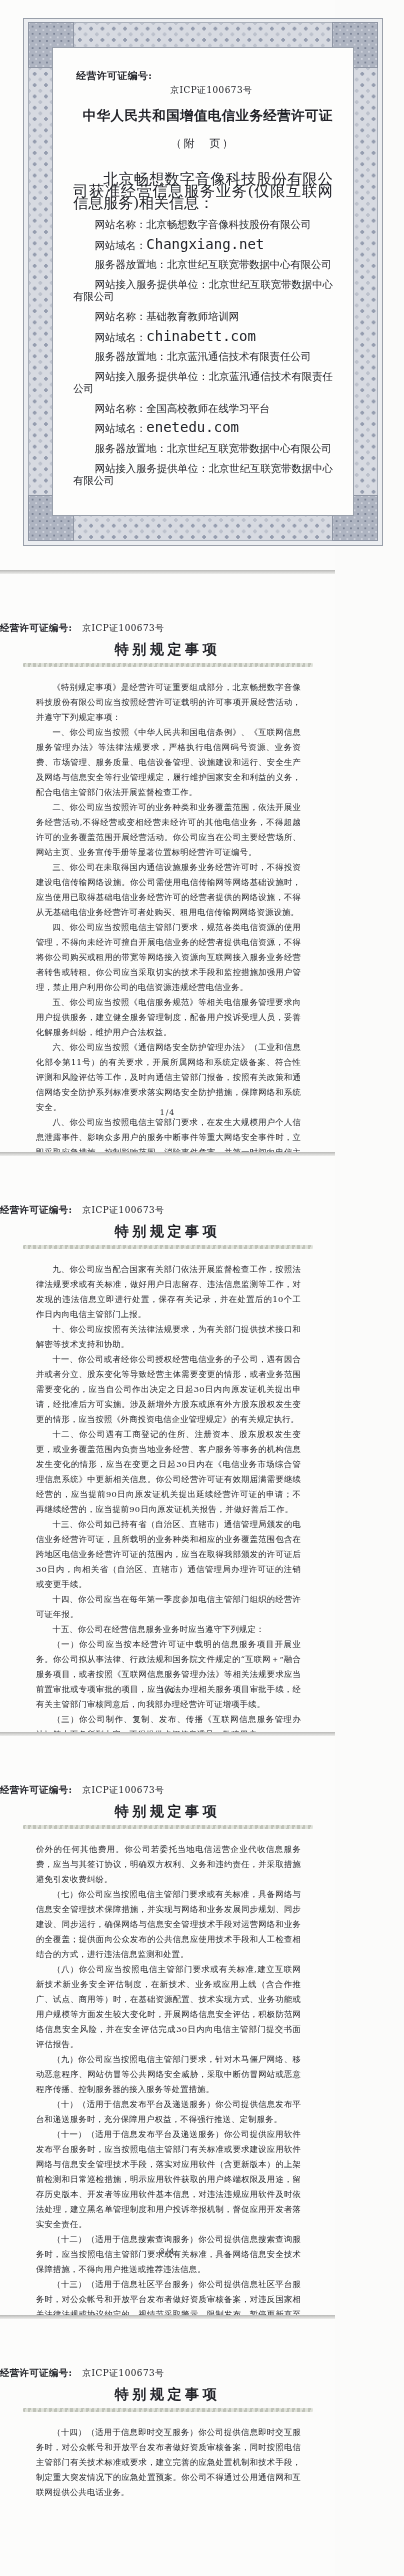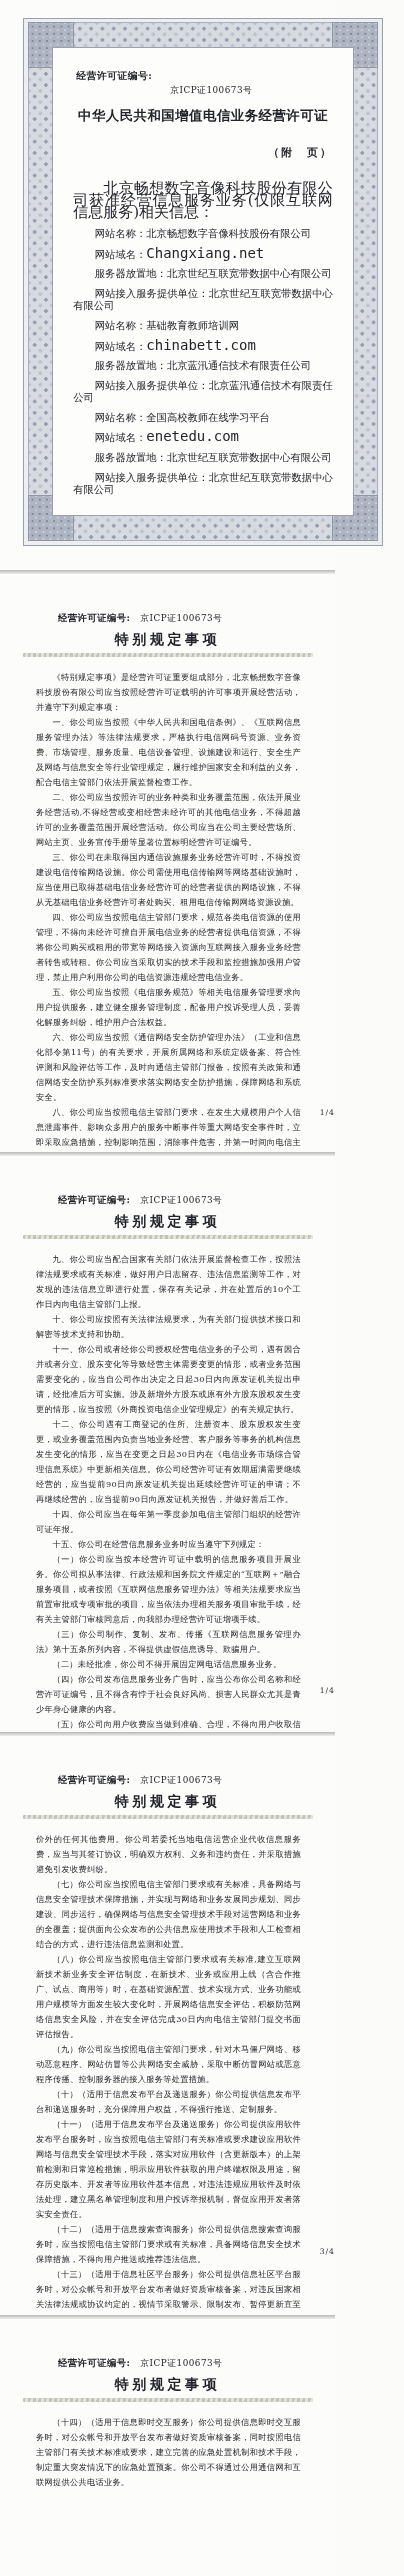--- a/index.html
+++ b/index.html
@@ -43,39 +43,39 @@
   }
   .corner.tl{left:3.6px;top:3.6px;} .corner.tr{right:3.6px;top:3.6px;}
   .corner.bl{left:3.6px;bottom:3.6px;} .corner.br{right:3.6px;bottom:3.6px;}
   .cert-inner{
     position:relative;height:100%;box-sizing:border-box;
     background:#fdfdfc;border:0.5px solid #9aa1ac;
     padding:13.4px 20.6px 0 20.6px;
   }
   .lic-label{font-size:9.8px;font-weight:600;letter-spacing:0.5px;margin:8.2px 0 0 3.1px;}
   .lic-no{font-size:8.8px;margin:2.1px 0 0 97px;letter-spacing:0.5px;}
-  .cert-title{text-align:center;font-size:13.4px;font-weight:700;letter-spacing:0.5px;margin-top:10.3px;}
-  .cert-subtitle{text-align:right;font-size:10.8px;font-weight:700;margin-top:21px;letter-spacing:2.1px;}
+  .cert-title{text-align:right;font-size:13.4px;font-weight:700;letter-spacing:0.5px;margin-top:10.3px;}
+  .cert-subtitle{text-align:center;font-size:10.8px;font-weight:400;margin-top:12px;letter-spacing:2.1px;}
   .cert-intro{font-size:15px;line-height:12.4px;text-indent:2em;margin:21.6px 0 8.2px 0;text-align:justify;}
   .entry{font-size:10.3px;line-height:12px;margin:0 0 7.7px 0;text-indent:2.1em;text-align:justify;}
   .entry .mono{font-family:"DejaVu Sans Mono","Liberation Mono",monospace;font-size:14px;}
   
-  .ppage .phead{padding-top:40px;margin-left:58px;white-space:nowrap;}
+  .ppage .phead{padding-top:50px;white-space:nowrap;}
   .ppage .phead .lbl{font-size:9.3px;font-weight:600;letter-spacing:0.5px;}
   .ppage .phead .num{font-size:8.8px;margin-left:7.2px;letter-spacing:0.5px;}
   .ptitle{text-align:center;font-size:14px;font-weight:700;letter-spacing:3.6px;margin-top:6.2px;}
   .punderline{
     width:290px;height:4.1px;margin:3.6px auto 0;
     background:repeating-linear-gradient(100deg,#adb1a5 0 2.6px,#d8dbd1 2.6px 5.2px);
     opacity:.75;border-radius:1px;
   }
   .pbody{margin:13.4px 34px 0 36px;font-size:8.2px;line-height:15px;letter-spacing:0.3px;text-align:justify;}
   .pbody p{margin:0;text-indent:2em;}
   .pbody p.cont{text-indent:0;}
-  .pageno{position:absolute;left:0;right:0;text-align:right;font-size:7.7px;letter-spacing:1px;color:#33343a;}
+  .pageno{position:absolute;left:0;right:0;text-align:center;font-size:7.7px;letter-spacing:1px;color:#33343a;}
   .page2{height:582px;} .page2 .pageno{bottom:37px;}
   .page3{height:580px;} .page3 .pageno{bottom:39px;}
   .page4{height:583px;} .page4 .pageno{bottom:61px;}
   .page5{height:556px;}
 </style>
 </head>
 <body>
 
 <div class="page page1">
   <div class="cert">
@@ -136,20 +136,21 @@
     <span class="lbl">经营许可证编号:</span>
     <span class="num">京ICP证100673号</span>
   </div>
   <div class="ptitle">特别规定事项</div>
   <div class="punderline"></div>
   <div class="pbody">
     <p>九、你公司应当配合国家有关部门依法开展监督检查工作，按照法律法规要求或有关标准，做好用户日志留存、违法信息监测等工作，对发现的违法信息立即进行处置，保存有关记录，并在处置后的10个工作日内向电信主管部门上报。</p>
     <p>十、你公司应按照有关法律法规要求，为有关部门提供技术接口和解密等技术支持和协助。</p>
     <p>十一、你公司或者经你公司授权经营电信业务的子公司，遇有因合并或者分立、股东变化等导致经营主体需要变更的情形，或者业务范围需要变化的，应当自公司作出决定之日起30日内向原发证机关提出申请，经批准后方可实施。涉及新增外方股东或原有外方股东股权发生变更的情形，应当按照《外商投资电信企业管理规定》的有关规定执行。</p>
     <p>十二、你公司遇有工商登记的住所、注册资本、股东股权发生变更，或业务覆盖范围内负责当地业务经营、客户服务等事务的机构信息发生变化的情形，应当在变更之日起30日内在《电信业务市场综合管理信息系统》中更新相关信息。你公司经营许可证有效期届满需要继续经营的，应当提前90日向原发证机关提出延续经营许可证的申请；不再继续经营的，应当提前90日向原发证机关报告，并做好善后工作。</p>
+    <p>十三、你公司如已持有省（自治区、直辖市）通信管理局颁发的电信业务经营许可证，且所载明的业务种类和相应的业务覆盖范围包含在跨地区电信业务经营许可证的范围内，应当在取得我部颁发的许可证后30日内，向相关省（自治区、直辖市）通信管理局办理许可证的注销或变更手续。</p>
     <p>十四、你公司应当在每年第一季度参加电信主管部门组织的经营许可证年报。</p>
     <p>十五、你公司在经营信息服务业务时应当遵守下列规定：</p>
     <p>（一）你公司应当按本经营许可证中载明的信息服务项目开展业务。你公司拟从事法律、行政法规和国务院文件规定的“互联网＋”融合服务项目，或者按照《互联网信息服务管理办法》等相关法规要求应当前置审批或专项审批的项目，应当依法办理相关服务项目审批手续，经有关主管部门审核同意后，向我部办理经营许可证增项手续。</p>
     <p>（三）你公司制作、复制、发布、传播《互联网信息服务管理办法》第十五条所列内容，不得提供虚假信息诱导、欺骗用户。</p>
     <p>（二）未经批准，你公司不得开展固定网电话信息服务业务。</p>
     <p>（四）你公司发布信息服务业务广告时，应当公布你公司名称和经营许可证编号，且不得含有悖于社会良好风尚、损害人民群众尤其是青少年身心健康的内容。</p>
     <p>（五）你公司向用户收费应当做到准确、合理，不得向用户收取信息服务项目中明码标</p>
   </div>
   <div class="pageno">1/4</div>
 </div>

